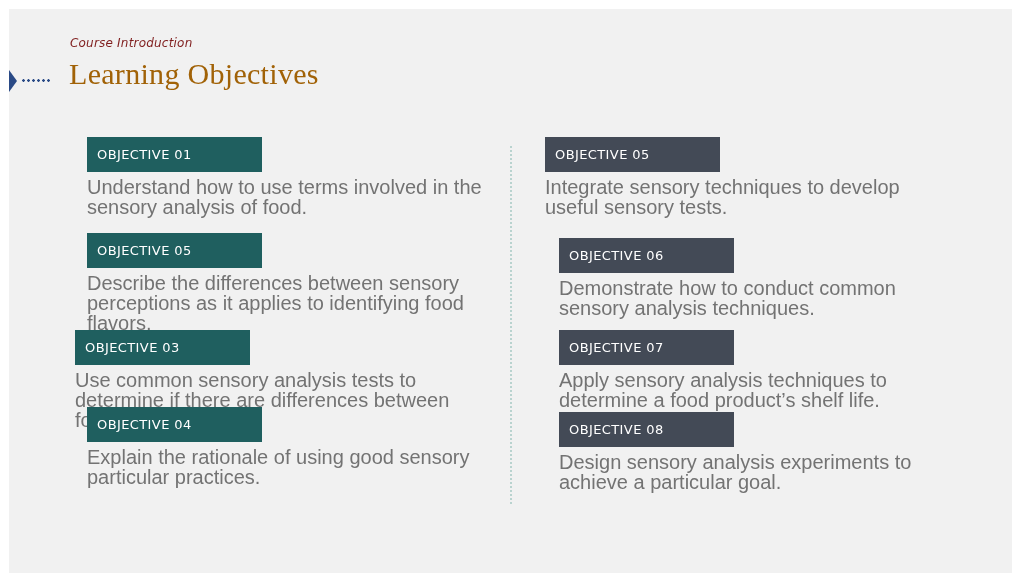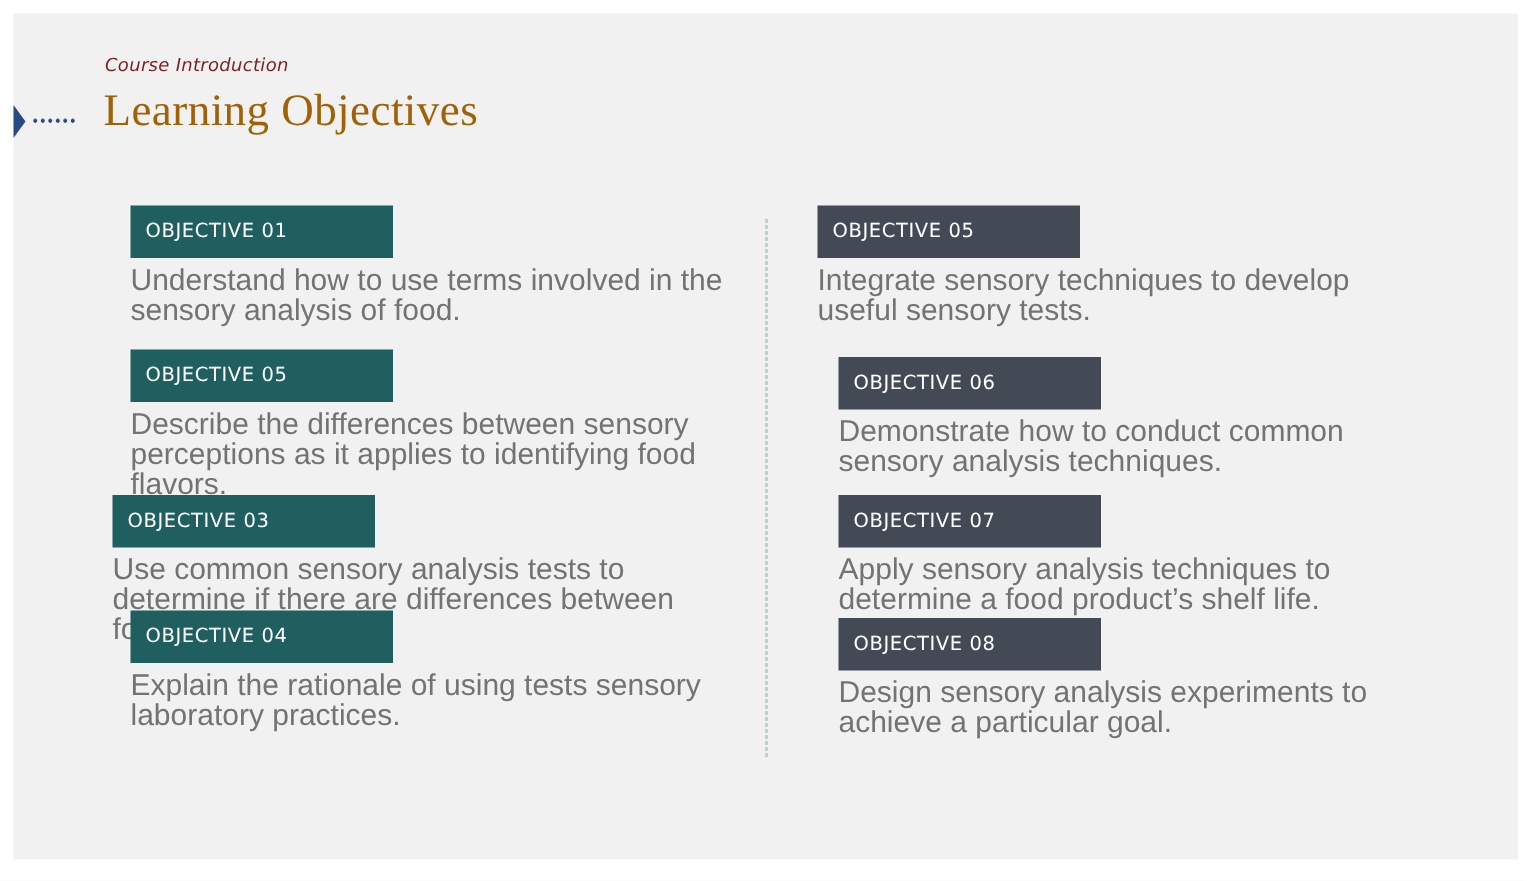--- a/index.html
+++ b/index.html
@@ -128,21 +128,21 @@
     <div class="obj-text">Describe the differences between sensory perceptions as it applies to identifying food flavors.</div>
   </div>
 
   <div class="objective" style="left:66px; top:321px;">
     <div class="obj-label teal">OBJECTIVE 03</div>
     <div class="obj-text">Use common sensory analysis tests to determine if there are differences between food samples.</div>
   </div>
 
   <div class="objective" style="left:78px; top:398px;">
     <div class="obj-label teal">OBJECTIVE 04</div>
-    <div class="obj-text">Explain the rationale of using tests sensory laboratory practices.</div>
+    <div class="obj-text">Explain the rationale of using good sensory particular practices.</div>
   </div>
 
   <div class="objective" style="left:536px; top:128px;">
     <div class="obj-label slate">OBJECTIVE 05</div>
     <div class="obj-text">Integrate sensory techniques to develop useful sensory tests.</div>
   </div>
 
   <div class="objective" style="left:550px; top:229px;">
     <div class="obj-label slate">OBJECTIVE 06</div>
     <div class="obj-text">Demonstrate how to conduct common sensory analysis techniques.</div>

